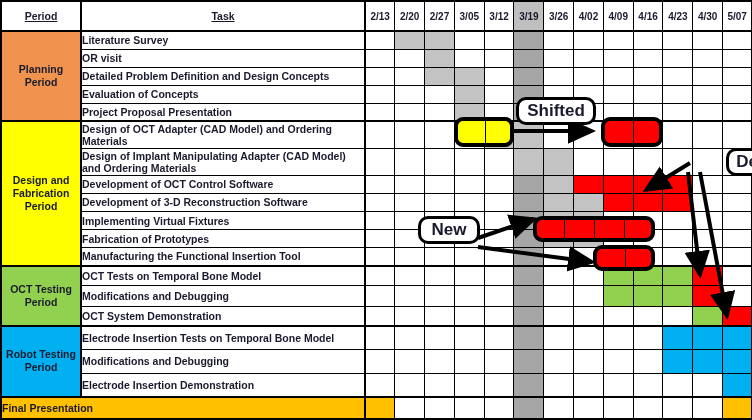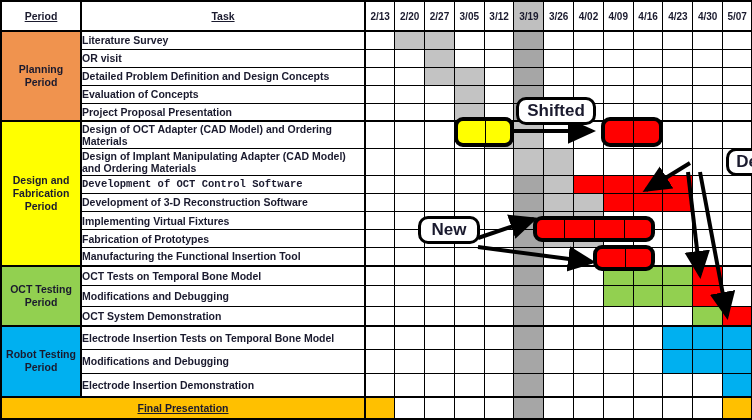--- a/index.html
+++ b/index.html
@@ -79,28 +79,27 @@
   td.wk.now { background: #a6a6a6; }
   td.wk.gray { background: #c3c3c3; }
   td.wk.red  { background: #ff0000; }
   td.wk.green{ background: #92d050; }
   td.wk.blue { background: #00b0f0; }
   td.wk.orange { background: #ffc000; }
 
   
   .final {
     background: #ffc000;
-    text-align: center;
+    text-align: left;
     vertical-align: middle;
     font-size: 12px;
     font-weight: bold;
     color: #000;
     border-top: 2px solid #000 !important;
     border-right: 2px solid #000 !important;
-    text-decoration: underline;
   }
   tr.final-row td { border-top: 2px solid #000 !important; }
 
   
   tr.sec-top td { border-top: 2px solid #000 !important; }
 
   
   #overlay {
     position: absolute; left: 0; top: 0;
     width: 752px; height: 420px;
@@ -284,21 +283,21 @@
           <td class="wk"></td>
           <td class="wk gray"></td>
           <td class="wk gray"></td>
           <td class="wk"></td>
           <td class="wk"></td>
           <td class="wk"></td>
           <td class="wk"></td>
           <td class="wk"></td>
           <td class="wk"></td>
         </tr>
-        <tr style="height: 17px; font-family: Liberation Mono, monospace;">
+        <tr style="height: 17px;">
           <td class="task">Development of OCT Control Software</td>
           <td class="wk"></td>
           <td class="wk"></td>
           <td class="wk"></td>
           <td class="wk"></td>
           <td class="wk"></td>
           <td class="wk now"></td>
           <td class="wk gray"></td>
           <td class="wk red"></td>
           <td class="wk red"></td>

